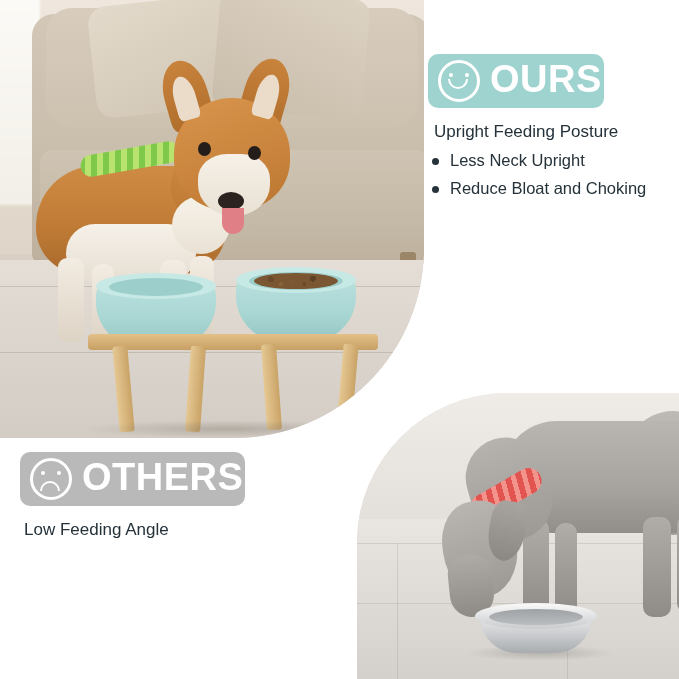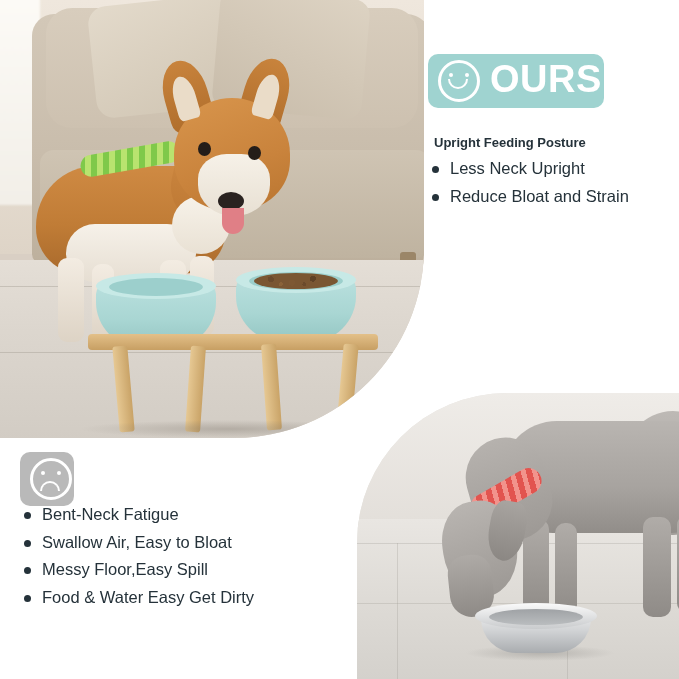--- a/index.html
+++ b/index.html
@@ -165,21 +165,21 @@
     width:36px;height:36px;border-radius:50%;
     border:3px solid #ffffff;position:relative;flex:none;
   }
   .face .eye{position:absolute;width:4px;height:4px;border-radius:50%;background:#ffffff;top:10px;}
   .face .eye.l{left:8px;} .face .eye.r{right:8px;}
   .face .mouth{position:absolute;left:7px;width:16px;height:8px;border:2px solid #ffffff;}
   .smile .mouth{top:16px;border-top:none;border-radius:0 0 12px 12px;}
   .frown .mouth{top:20px;border-bottom:none;border-radius:12px 12px 0 0;}
 
   .subtitle{
-    font-size:13px;color:#25323a;margin:27px 0 10px 6px;font-weight:700;
+    font-size:17px;color:#25323a;margin:14px 0 10px 6px;font-weight:400;
   }
   .panel-others .subtitle{margin-left:4px;}
   ul.feats{list-style:none;margin:0;padding:0;}
   ul.feats li{
     font-size:16.5px;color:#25323a;line-height:1.0;
     margin:0 0 11px 0;padding-left:22px;position:relative;
   }
   ul.feats li:before{
     content:"";position:absolute;left:4px;top:6px;
     width:7px;height:7px;border-radius:50%;background:#25323a;
@@ -278,33 +278,29 @@
       <div class="face smile">
         <span class="eye l"></span>
           <span class="eye r"></span>
           <span class="mouth"></span>
       </div>
       <span class="badge-title">OURS</span>
     </div>
     <div class="subtitle">Upright Feeding Posture</div>
     <ul class="feats">
       <li>Less Neck Upright</li>
-      <li>Reduce Bloat and Strain</li>
+      <li>Reduce Bloat and Choking</li>
     </ul>
   </div>
 
   <div class="panel panel-others">
     <div class="badge badge-others">
       <div class="face frown">
         <span class="eye l"></span>
           <span class="eye r"></span>
           <span class="mouth"></span>
       </div>
-    </div>
-    <ul class="feats">
-      <li>Bent-Neck Fatigue</li>
-      <li>Swallow Air, Easy to Bloat</li>
-      <li>Messy Floor,Easy Spill</li>
-      <li>Food &amp; Water Easy Get Dirty</li>
-    </ul>
+      <span class="badge-title">OTHERS</span>
+    </div>
+    <div class="subtitle">Low Feeding Angle</div>
   </div>
 
 </div>
 
 </body></html>

